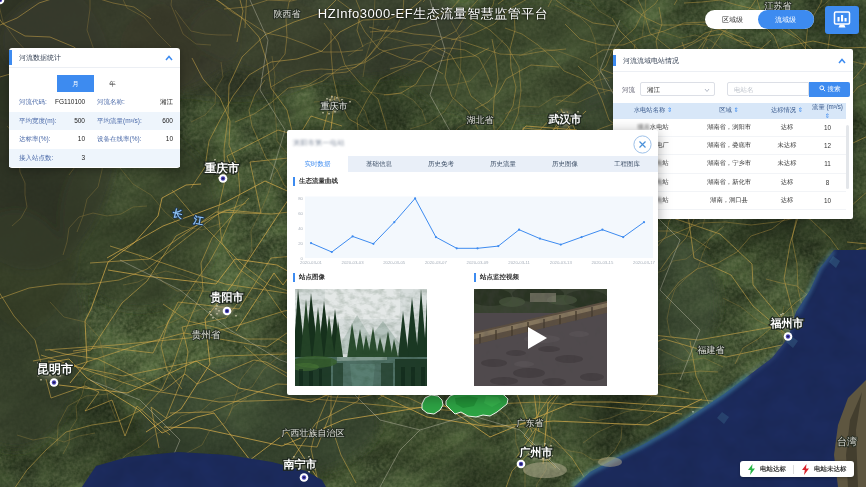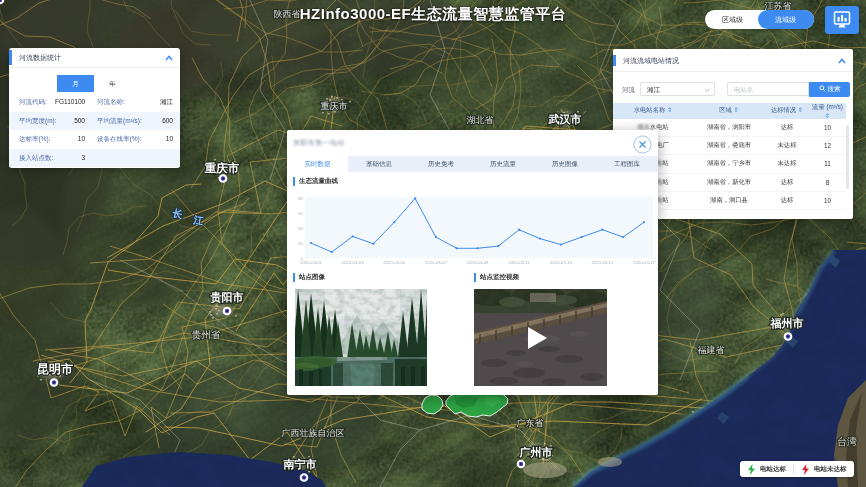--- a/index.html
+++ b/index.html
@@ -490,21 +490,21 @@
       </g>
 </g>
 <use href="#mk" x="223" y="178.5"></use>
 <use href="#mk" x="227" y="311"></use>
 <use href="#mk" x="54" y="382.5"></use>
 <use href="#mk" x="788" y="336.5"></use>
 <use href="#mk" x="304" y="477.5"></use>
 <use href="#mk" x="521" y="464"></use>
 </svg>
 
-<div style="position:absolute;left:0;top:5px;width:866px;text-align:center;font-size:15px;font-weight:bold;color:#fff;text-shadow:0 1px 3px rgba(0,0,0,.75),0 0 2px rgba(0,0,0,.6);letter-spacing:0.5px;">HZInfo3000-EF生态流量智慧监管平台</div>
+<div style="position:absolute;left:0;top:5px;width:866px;text-align:center;font-size:13px;font-weight:normal;color:#fff;text-shadow:0 1px 3px rgba(0,0,0,.75),0 0 2px rgba(0,0,0,.6);letter-spacing:0.5px;">HZInfo3000-EF生态流量智慧监管平台</div>
 <div style="position:absolute;left:704.5px;top:10px;width:109px;height:19px;background:#fff;border-radius:10px;box-shadow:0 1px 3px rgba(0,0,0,.25);">
 <div style="position:absolute;left:0;top:0;width:56px;height:19px;line-height:19px;text-align:center;font-size:7px;color:#333;">区域级</div>
 <div style="position:absolute;right:0;top:0;width:56px;height:19px;line-height:19px;text-align:center;font-size:7px;color:#fff;background:#3d8bf0;border-radius:10px;">流域级</div>
 </div>
 <div style="position:absolute;left:825px;top:6px;width:34px;height:28px;background:#3d8bf0;border-radius:3px;box-shadow:0 1px 3px rgba(0,0,0,.25);">
 <svg width="34" height="28" viewBox="0 0 34 28">
 <rect x="9.5" y="6" width="15" height="12" rx="1.2" fill="none" stroke="#fff" stroke-width="1.5"></rect>
 <rect x="12.5" y="11" width="2.1" height="4.5" fill="#fff"></rect>
 <rect x="16" y="9" width="2.1" height="6.5" fill="#fff"></rect>
 <rect x="19.5" y="12" width="2.1" height="3.5" fill="#fff"></rect>

